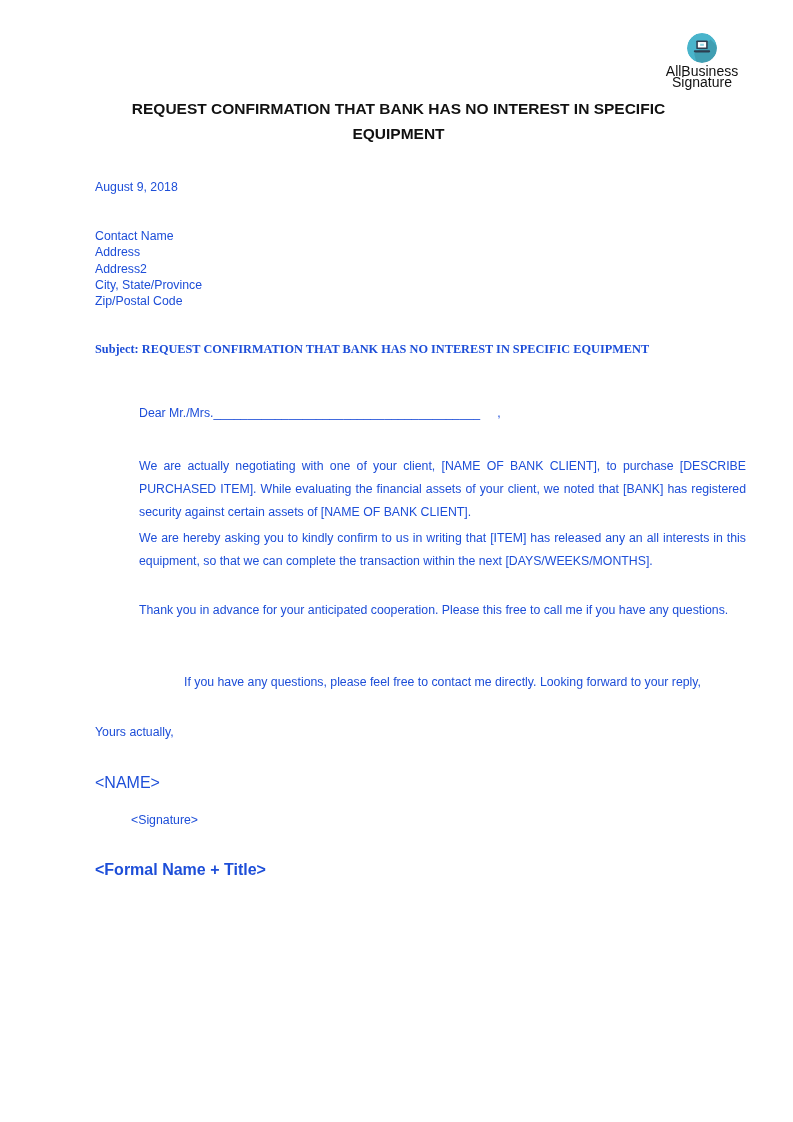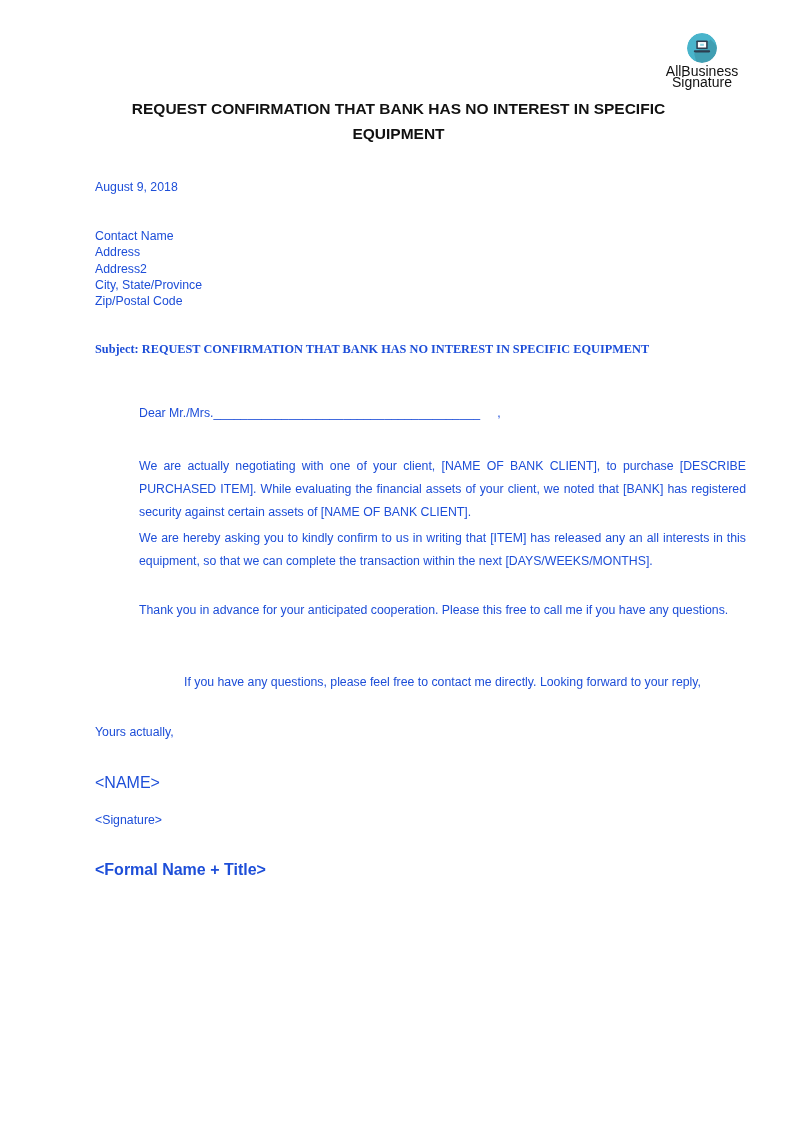--- a/index.html
+++ b/index.html
@@ -59,21 +59,21 @@
   .recipient-block   { top: 228px; }
   .subject-block     { top: 341px; font-weight: bold; font-family: Liberation Serif, serif; }
   .salutation-block  { top: 405px; margin-left: 44px; }
   .para              { line-height: 23px; text-align: justify; margin-left: 44px; }
   .para-1            { top: 455px; }
   .para-2            { top: 527px; }
   .para-3            { top: 599px; }
   .para-4            { top: 671px; text-align: center; }
   .closing-block     { top: 724px; }
   .name-block        { top: 757px; font-size: 16px; margin-top: 18px; }
-  .signature-block   { top: 812px; }
+  .signature-block   { top: 812px; margin-left: 36px; }
   .formal-block      { top: 862px; font-size: 16px; font-weight: bold; }
   .recipient-line { display: block; }
 </style>
 </head>
 <body>
 
 <div class="page">
 
   <div class="logo">
     <svg class="logo-circle" viewBox="0 0 42 42" aria-hidden="true">

